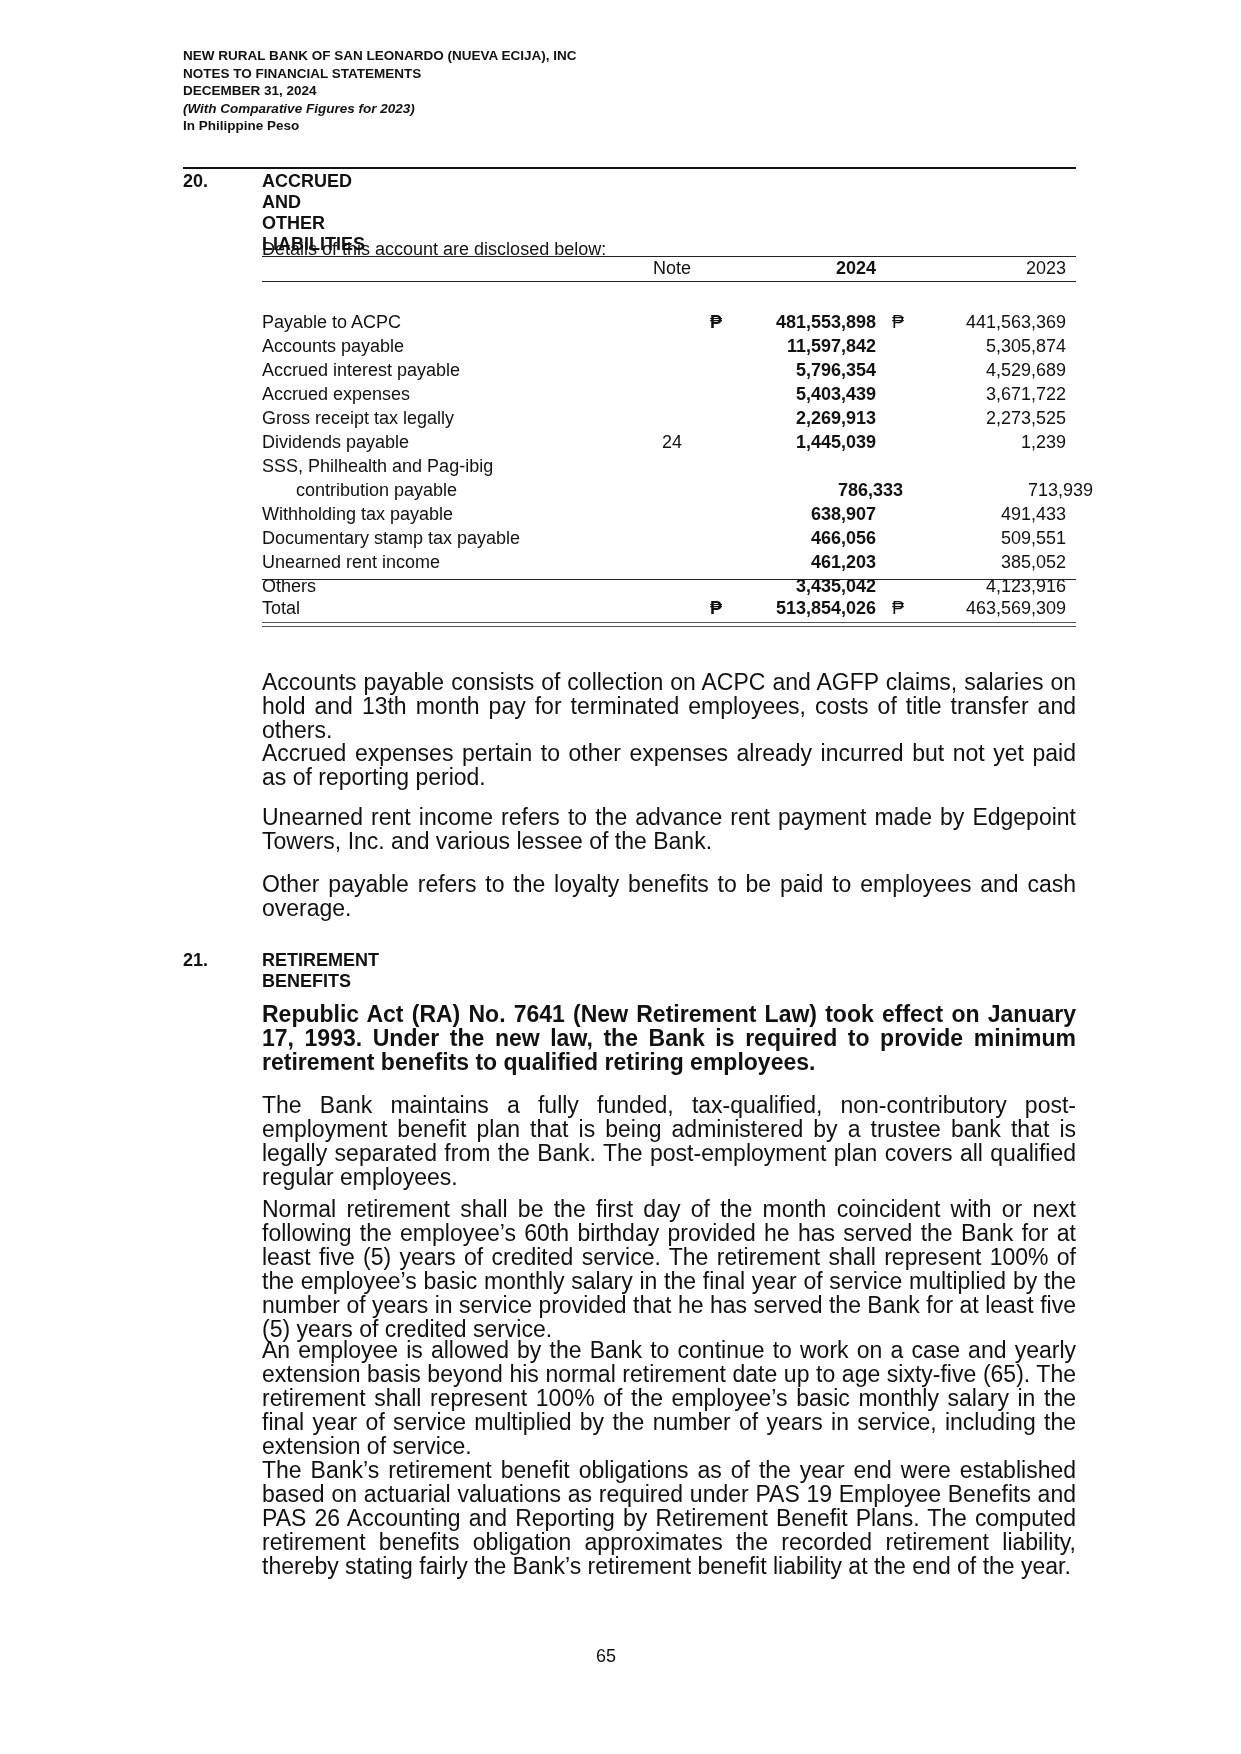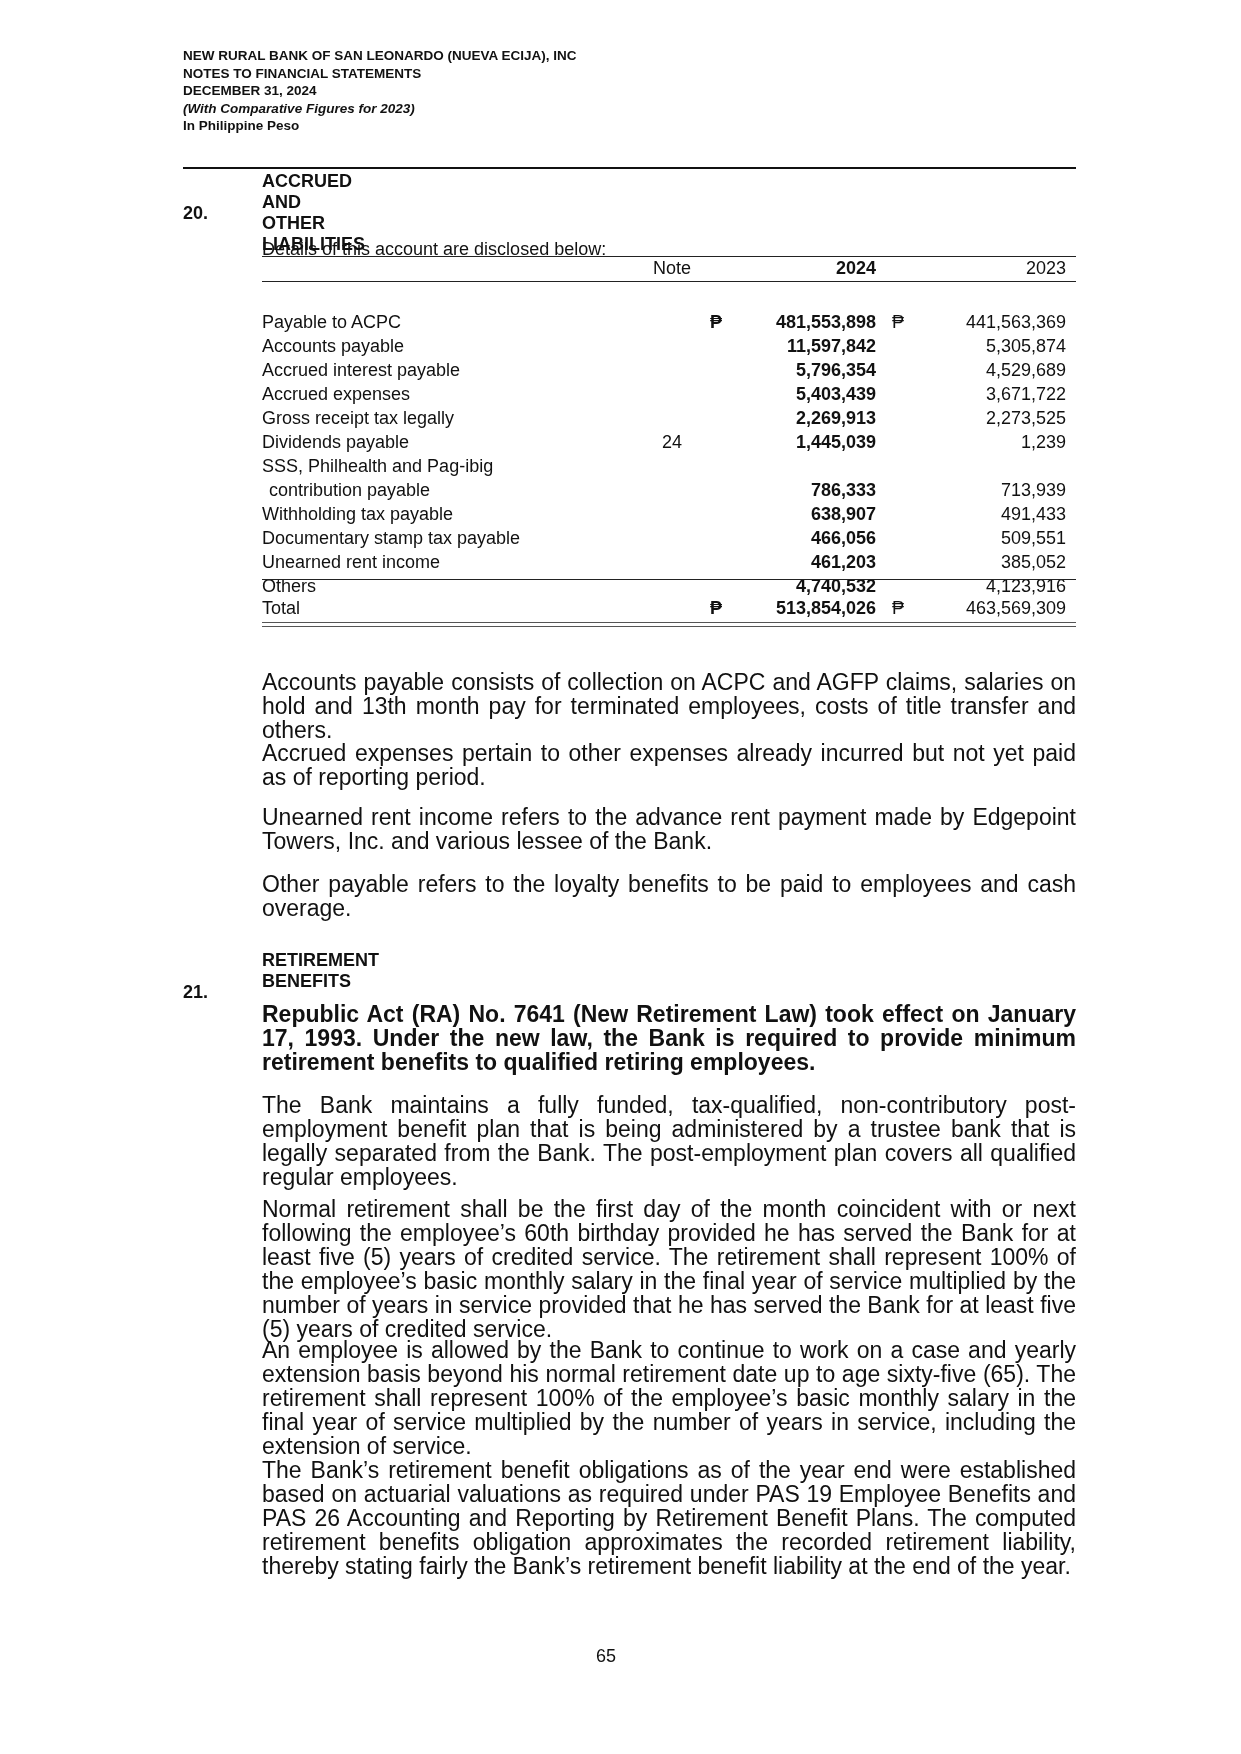--- a/index.html
+++ b/index.html
@@ -3,21 +3,21 @@
 <meta charset="utf-8">
 <style>
   html, body { margin: 0; padding: 0; background: #ffffff; }
   body { width: 1241px; height: 1754px; position: relative; overflow: hidden;
          font-family: "Liberation Sans", sans-serif; color: #111; }
   .page-header { position: absolute; left: 183px; top: 47px; font-size: 13.5px; font-weight: bold; line-height: 17.5px; }
   .page-header .italic { font-style: italic; }
   .header-rule { position: absolute; left: 183px; top: 167px; width: 893px; height: 0; border-top: 2.5px solid #111; }
 
   .section-heading { position: absolute; font-weight: bold; font-size: 18px; }
-  .section-number { position: absolute; left: 183px; margin-top: 32px; }
+  .section-number { position: absolute; left: 183px; }
   .section-title { position: absolute; left: 262px; }
 
   .intro { position: absolute; left: 262px; top: 239px; font-size: 18px; text-align: center; }
   .tbl { position: absolute; left: 262px; top: 256px; width: 814px; font-size: 18px; }
   .tbl .rule { position: absolute; left: 0; width: 814px; border-top: 1px solid #222; }
   .tbl .row { position: absolute; left: 0; width: 814px; height: 40px; line-height: 24px; }
   .tbl .label { position: absolute; left: 0; white-space: nowrap; }
   .tbl .label.indent { left: 7px; }
   .tbl .note { position: absolute; left: 380px; width: 60px; text-align: center; }
   .tbl .peso1 { position: absolute; left: 448px; font-weight: bold; }
@@ -97,21 +97,21 @@
         <span class="note">24</span>
         <span class="v24">1,445,039</span>
         <span class="v23">1,239</span>
       </div>
       <div class="row" style="top: 198px;">
         <span class="label">SSS, Philhealth and Pag-ibig</span>
         <span class="note"></span>
         <span class="v24"></span>
         <span class="v23"></span>
       </div>
-      <div class="row" style="top: 222px;">
+      <div class="row" style="top: 222px; margin-left: 27px;">
         <span class="label indent">contribution payable</span>
         <span class="note"></span>
         <span class="v24">786,333</span>
         <span class="v23">713,939</span>
       </div>
       <div class="row" style="top: 246px;">
         <span class="label">Withholding tax payable</span>
         <span class="note"></span>
         <span class="v24">638,907</span>
         <span class="v23">491,433</span>
@@ -124,21 +124,21 @@
       </div>
       <div class="row" style="top: 294px;">
         <span class="label">Unearned rent income</span>
         <span class="note"></span>
         <span class="v24">461,203</span>
         <span class="v23">385,052</span>
       </div>
       <div class="row" style="top: 318px;">
         <span class="label">Others</span>
         <span class="note"></span>
-        <span class="v24">4,740,532</span>
+        <span class="v24">3,435,042</span>
         <span class="v23">4,123,916</span>
       </div>
     </div>
 
   <div class="rule" style="top:323px;"></div>
 
   <div class="row" style="top:340px;">
     <span class="label">Total</span>
     <span class="peso1">₱</span>
     <span class="v24">513,854,026</span>

